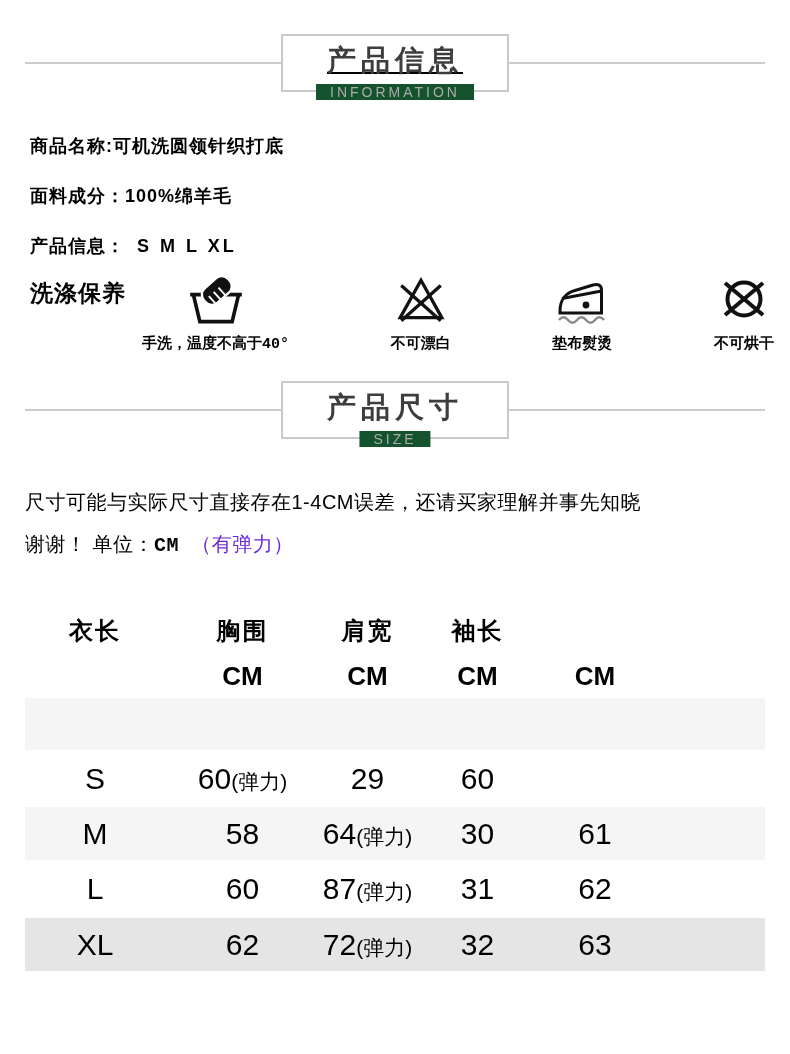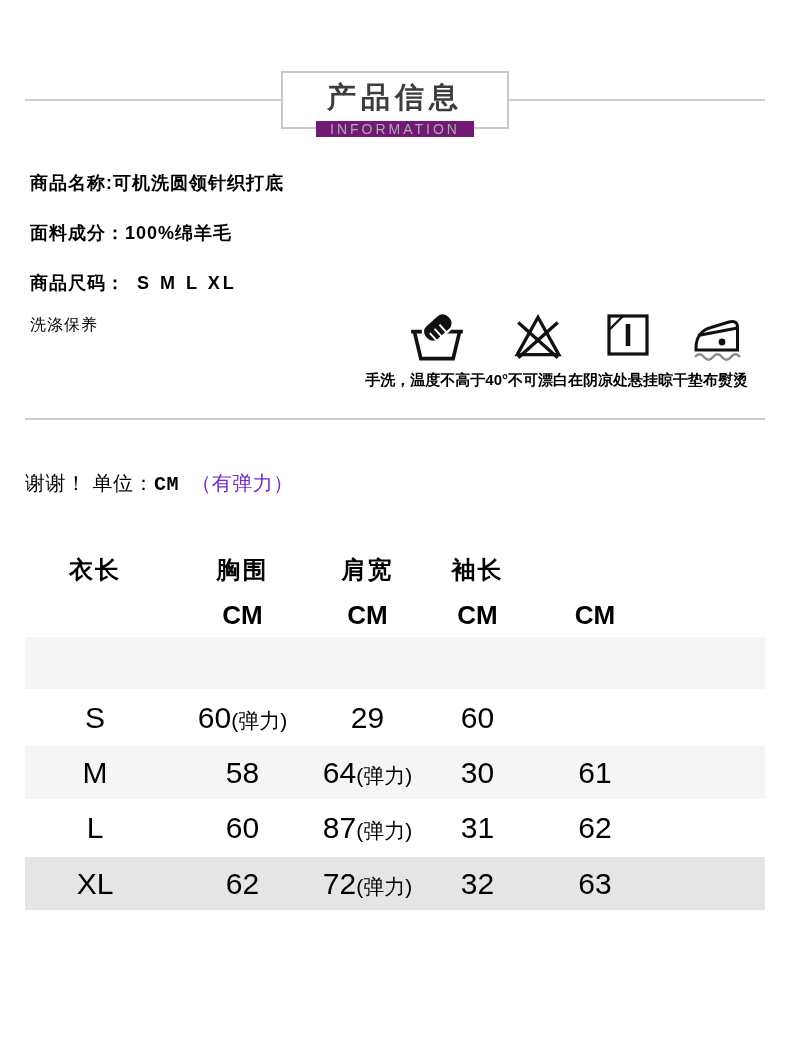--- a/index.html
+++ b/index.html
@@ -6,43 +6,43 @@
   html,body { background:#fff; }
   body {
     width:790px; height:1054px; overflow:hidden;
     font-family:"Liberation Sans","DejaVu Sans",sans-serif;
     color:#000;
   }
   .page { width:790px; height:1054px; background:#fff; position:relative; }
 
   
   .section-header { display:flex; align-items:center; margin:0 25px; }
-  .section-header.first { padding-top:71px; }
+  .section-header.first { padding-top:34px;text-decoration:underline; }
   .section-header.second { margin-top:28px; }
   .sh-line { flex:1; height:2px; background:#cccccc; }
   .sh-box {
     position:relative; border:2px solid #c9c9c9;
     min-width:228px; text-align:center; padding:5px 20px 9px;
   }
   .sh-title { font-size:29px; font-weight:bold; color:#3d3d3d; letter-spacing:5px; white-space:nowrap; }
   .sh-sub {
     position:absolute; left:50%; bottom:-10px; transform:translateX(-50%);
-    background:#701a75; padding:0 14px; font-size:14px; color:#ababab;
+    background:#14532d; padding:0 14px; font-size:14px; color:#ababab;
     letter-spacing:3px; white-space:nowrap;
   }
 
   
   .info-block { padding:16px 0 0 30px; }
   .info-line { font-size:18px; font-weight:bold; margin-top:26px; letter-spacing:1px; }
   .size-letters { letter-spacing:3px; }
 
   
   .care-row { display:flex; align-items:flex-start; margin-top:14px; padding-left:30px; }
-  .care-label { font-size:16px; font-weight:normal; width:112px; flex:none; padding-top:6px; letter-spacing:1px; }
-  .care-items { flex:1; display:flex; justify-content:flex-end; padding-right:42px; }
+  .care-label { font-size:23px; font-weight:bold; width:112px; flex:none; padding-top:6px; letter-spacing:1px; }
+  .care-items { flex:1; display:flex; justify-content:space-between; padding-right:16px;font-family:Liberation Mono, monospace; }
   .care-item { display:flex; flex-direction:column; align-items:center; }
   .care-item svg { display:block; height:54px; }
   .care-caption { margin-top:8px; font-size:15px; font-weight:bold; white-space:nowrap; }
 
   
   .size-note { padding:50px 25px 0 25px; font-size:20px; letter-spacing:0.5px; }
   .size-note .ln1 { margin-bottom:26px; }
   .size-note .ln2 { margin-bottom:15px; }
   .unit-cm { font-family:"Liberation Mono","DejaVu Sans Mono",monospace; font-weight:bold; }
   .red { }
@@ -73,21 +73,21 @@
     <div class="sh-box">
       <div class="sh-title">产品信息</div>
       <div class="sh-sub">INFORMATION</div>
     </div>
     <div class="sh-line"></div>
   </div>
 
   <div class="info-block">
     <div class="info-line">商品名称:可机洗圆领针织打底</div>
     <div class="info-line">面料成分：100%绵羊毛</div>
-    <div class="info-line"><span>商品尺码：</span>&nbsp;&nbsp;<span class="size-letters">S M L XL</span></div>
+    <div class="info-line"><span>产品信息：</span>&nbsp;&nbsp;<span class="size-letters">S M L XL</span></div>
   </div>
 
   <div class="care-row">
     <div class="care-label">洗涤保养</div>
     <div class="care-items">
 
       <div class="care-item">
         <svg viewBox="0 0 52 50" width="56">
           <line x1="2" y1="21" x2="50" y2="21" stroke="#111" stroke-width="3.4"></line>
           <path d="M5 21 L11 46 L41 46 L47 21" fill="none" stroke="#111" stroke-width="3.4"></path>
@@ -103,49 +103,54 @@
 
       <div class="care-item">
         <svg viewBox="0 0 52 50" width="54">
           <path d="M26 7 L6 43 L46 43 Z" fill="none" stroke="#111" stroke-width="3.2"></path>
           <line x1="7" y1="12" x2="45" y2="46" stroke="#111" stroke-width="3.2"></line>
           <line x1="45" y1="12" x2="7" y2="46" stroke="#111" stroke-width="3.2"></line>
         </svg>
         <div class="care-caption">不可漂白</div>
       </div>
 
-      <div class="care-item">
-        <svg viewBox="0 0 48 50" width="48">
-          <rect x="5" y="5" width="38" height="38" fill="none" stroke="#111" stroke-width="3.2"></rect>
-          <line x1="24" y1="13" x2="24" y2="35" stroke="#111" stroke-width="4.6"></line>
-          <line x1="5" y1="19" x2="19" y2="5" stroke="#111" stroke-width="2.4"></line>
-        </svg>
-        <div class="care-caption">在阴凉处悬挂晾干</div>
-      </div>
 
       <div class="care-item">
         <svg viewBox="0 0 52 52" width="52">
           <path d="M4 40 L4 38 C4 28 9 20 19 17.5 L37 12 C42.5 10.3 45.5 13 45.5 17 L45.5 40 Z" fill="#fff" stroke="#111" stroke-width="3"></path>
           <line x1="6" y1="25.5" x2="45.5" y2="18" stroke="#111" stroke-width="3"></line>
           <circle cx="30" cy="32" r="3.4" fill="#111"></circle>
           <path d="M3 47 q4.5 -5.5 9 0 t9 0 t9 0 t9 0 t9 0" fill="none" stroke="#8a8a8a" stroke-width="2.4"></path>
         </svg>
         <div class="care-caption">垫布熨烫</div>
       </div>
 
+      <div class="care-item">
+        <svg viewBox="0 0 50 50" width="50">
+          <circle cx="25" cy="25" r="16.5" fill="none" stroke="#111" stroke-width="4"></circle>
+          <line x1="6" y1="9" x2="44" y2="41" stroke="#111" stroke-width="4"></line>
+          <line x1="44" y1="9" x2="6" y2="41" stroke="#111" stroke-width="4"></line>
+        </svg>
+        <div class="care-caption">不可烘干</div>
+      </div>
 
     </div>
   </div>
 
   <div class="section-header second">
     <div class="sh-line"></div>
+    <div class="sh-box">
+      <div class="sh-title">产品尺寸</div>
+      <div class="sh-sub">SIZE</div>
+    </div>
     <div class="sh-line"></div>
   </div>
 
   <div class="size-note">
+    <div class="ln2">尺寸可能与实际尺寸直接存在1-4CM误差，还请买家理解并事先知晓</div>
     <div class="ln3"><span>谢谢！ 单位：</span><span class="unit-cm">CM</span>&nbsp;&nbsp;<span class="red" style="color: #6d28d9;">（有弹力）</span></div>
   </div>
 
   <div class="size-table">
 
     <div class="t-row t-head">
       <div class="t-cell">衣长</div>
       <div class="t-cell">胸围</div>
       <div class="t-cell">肩宽</div>
       <div class="t-cell">袖长</div>

